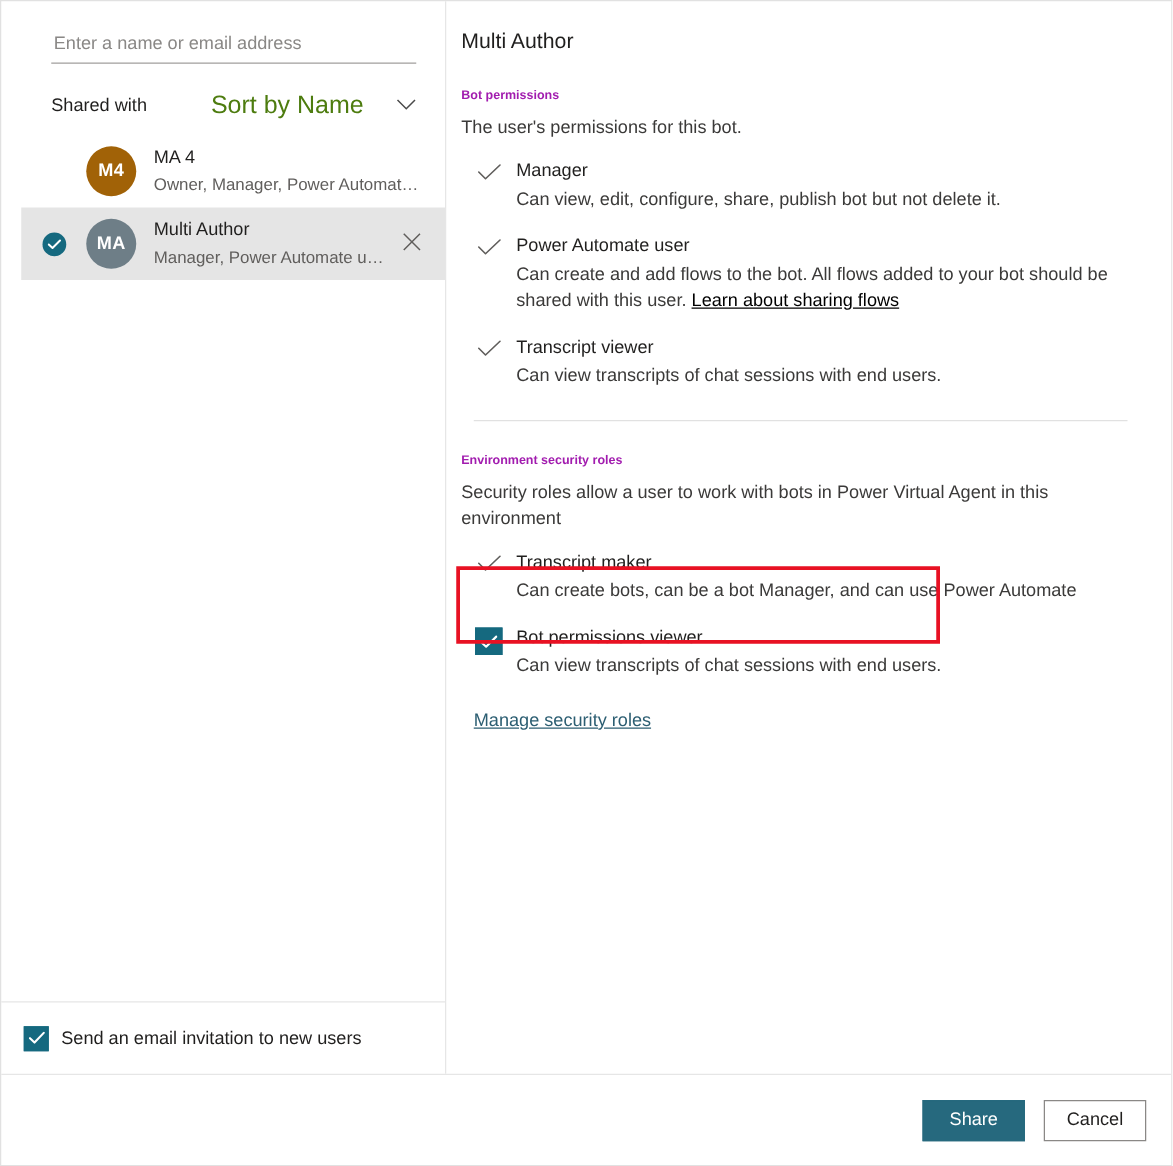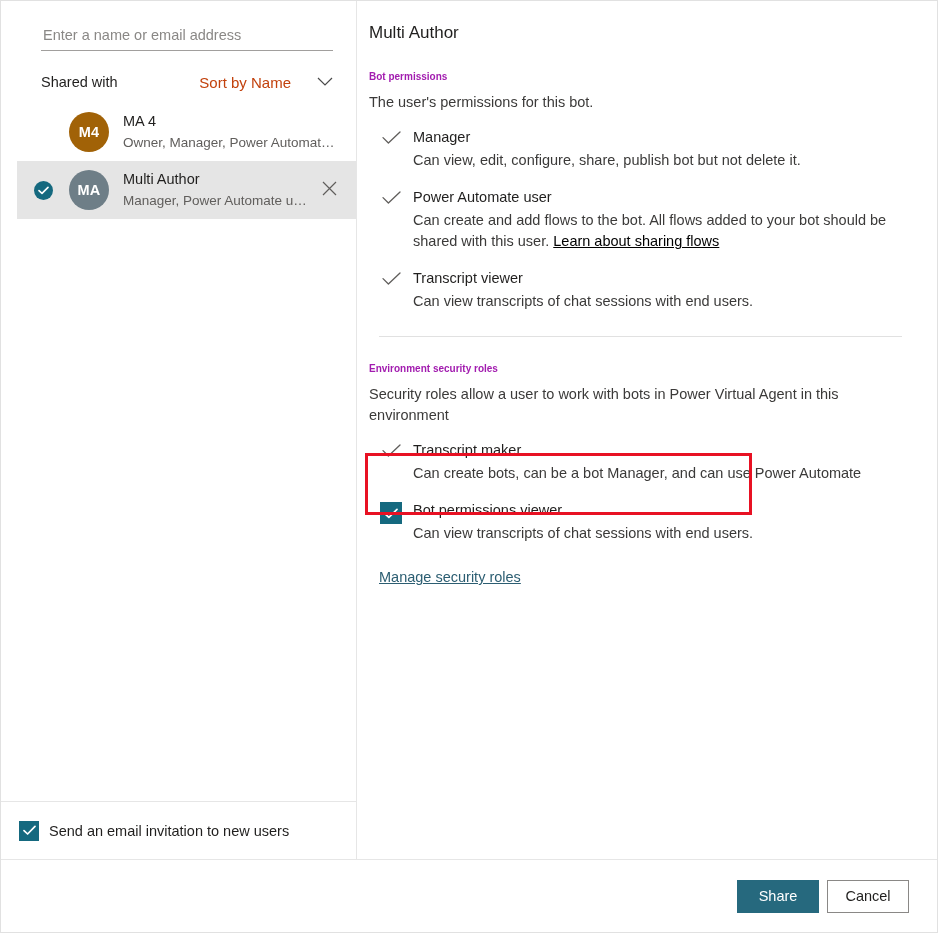--- a/index.html
+++ b/index.html
@@ -114,22 +114,22 @@
     color: #201f1e;
   }
   .sort-control {
     margin-left: auto;
     display: flex;
     align-items: center;
     gap: 26px;
     cursor: pointer;
   }
   .sort-label {
-    font-size: 15px;
-    color: #c2410c;
+    font-size: 20px;
+    color: #4d7c0f;
   }
   .chev { display: block; }
 
   .people-list { margin-top: 12px; }
 
   .person-row {
     position: relative;
     display: flex;
     align-items: center;
     height: 58px;
@@ -328,22 +328,22 @@
     cursor: pointer;
   }
 
   
   .footer {
     flex: 0 0 73px;
     border-top: 1px solid #e6e6e6;
     display: flex;
     align-items: center;
     justify-content: flex-end;
-    padding-right: 28px;
-    gap: 8px;
+    padding-right: 20px;
+    gap: 15px;
   }
   .btn {
     height: 33px;
     min-width: 82px;
     font-family: "Liberation Sans", sans-serif;
     font-size: 14.5px;
     cursor: pointer;
     padding: 0 16px;
   }
   .btn-primary {

